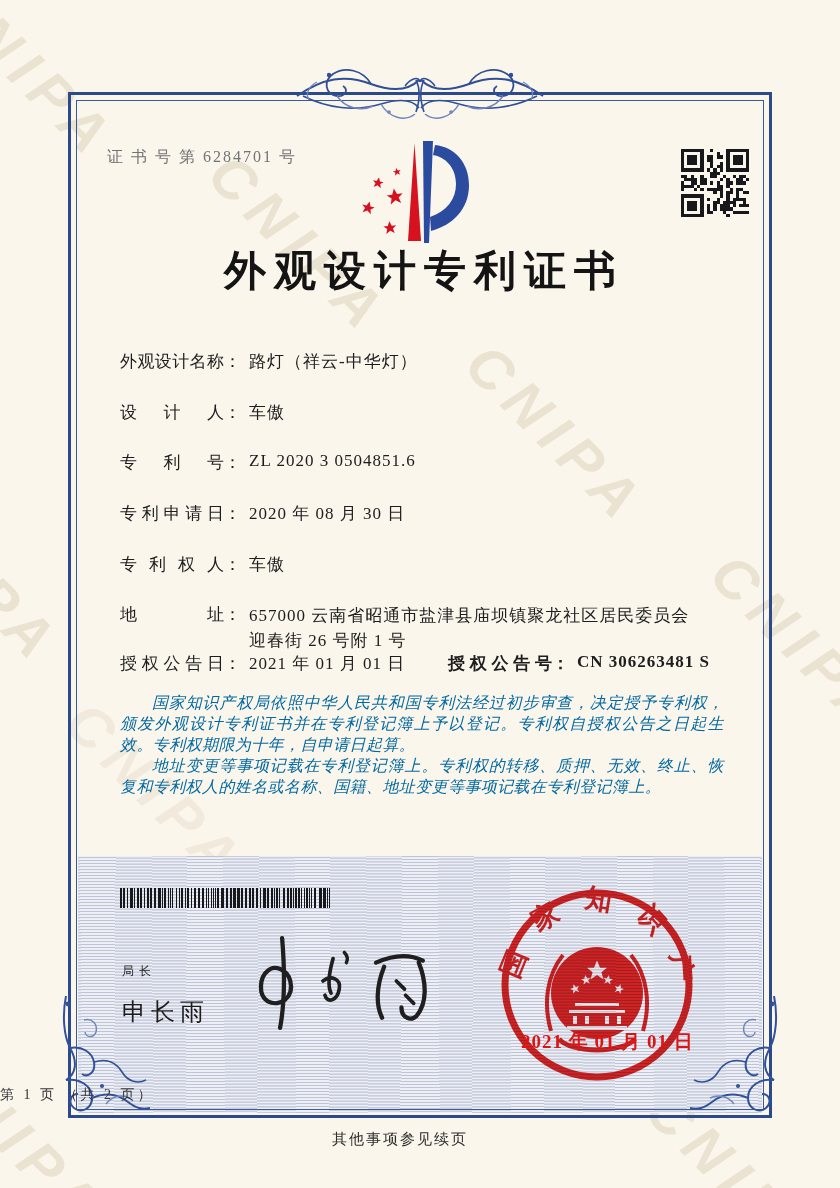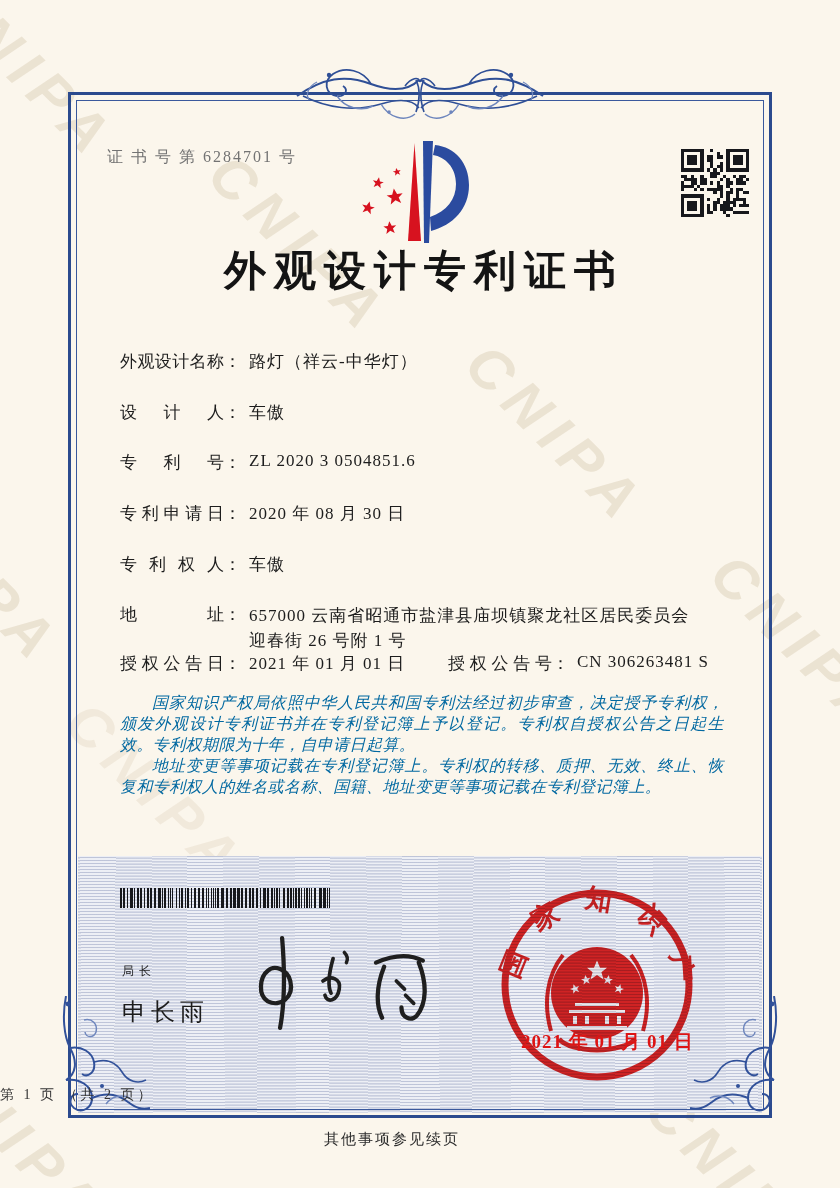--- a/index.html
+++ b/index.html
@@ -34,33 +34,33 @@
   .title{
     position:absolute; z-index:5; left:0; top:243px; width:100%;
     text-align:center; font-size:42px; font-weight:700; letter-spacing:8px; text-indent:8px; color:#141414;
   }
   
   .row{position:absolute; z-index:5; left:120px; font-size:17px; color:#1d1d1d; display:flex; align-items:flex-start;}
   .flabel{width:104px; display:inline-block; text-align:justify; text-align-last:justify; flex:none;}
   .colon{flex:none; margin-right:8px;}
   .fvalue{letter-spacing:1px;}
   .addr-lines{line-height:25px; letter-spacing:1px;}
-  .row2{position:absolute; z-index:5; left:448px; font-size:17px; color:#1d1d1d; display:flex;}
+  .row2{position:absolute; z-index:5; left:448px; font-size:17px; color:#1d1d1d; display:flex;font-weight:bold;}
   
   .paras{position:absolute; z-index:5; left:120px; top:692px; width:604px; color:#0369a1;font-style:italic;}
   .paras p{margin:0; font-size:16px; line-height:21px; text-indent:2em; letter-spacing:.4px; text-align:justify;}
   
   .barcode{position:absolute; z-index:5; left:120px; top:888px; width:216px; height:20px; fill:#17181c;}
   .director-title{position:absolute; z-index:5; left:122px; top:963px; font-size:12px; letter-spacing:5px; color:#1c1c1c;}
   .director-name{position:absolute; z-index:5; left:122px; top:996px; font-size:24px; letter-spacing:5px; color:#1c1c1c;}
   .signature{position:absolute; z-index:5; left:245px; top:932px; width:215px; height:102px;}
   .seal{position:absolute; z-index:6; left:497px; top:885px; width:200px; height:200px; opacity:.93; mix-blend-mode:multiply;}
   .seal-date{position:absolute; z-index:7; left:521px; top:1029px; font-size:19px; font-weight:700; color:#dd1414; letter-spacing:1px; white-space:nowrap;}
   .page-num{position:absolute; z-index:5; left:0; top:1086px; width:100%; text-align:left; font-size:14px; letter-spacing:3px; color:#333;}
-  .footer-note{position:absolute; z-index:5; left:0; top:1130px; width:784px; text-align:center; font-size:15px; letter-spacing:2px; color:#2c2c2c;}
+  .footer-note{position:absolute; z-index:5; left:0; top:1130px; width:784px; text-align:center; font-size:15px; letter-spacing:2px; color:#2c2c2c;padding-left:8px;}
 </style>
 </head>
 <body>
 
 <div class="page">
 
   <span class="wm" style="left:-30px;top:-35px">CNIPA</span>
   <span class="wm" style="left:243px;top:140px">CNIPA</span>
   <span class="wm" style="left:500px;top:330px">CNIPA</span>
   <span class="wm" style="left:-85px;top:470px">CNIPA</span>

